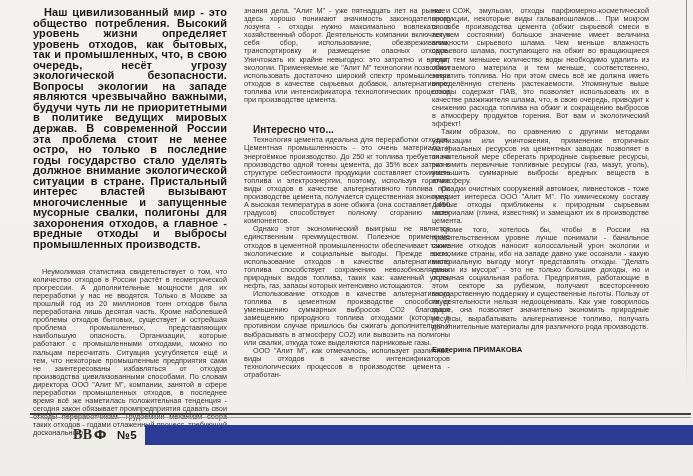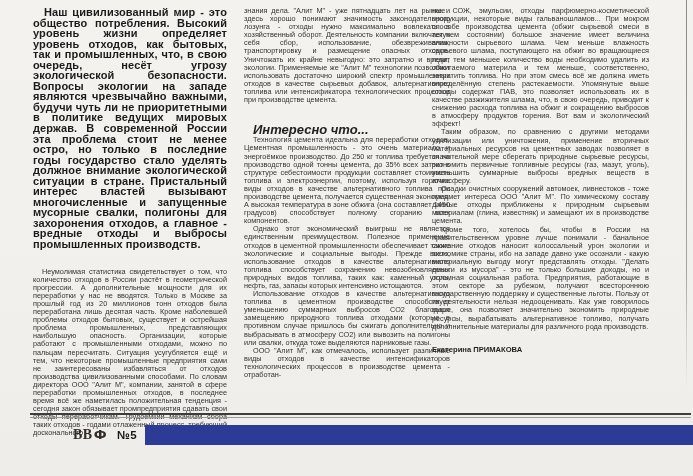--- a/index.html
+++ b/index.html
@@ -30,24 +30,23 @@
   .body-text {
     margin: 0;
     font-size: 7.3px;
     line-height: 8.1px;
     text-align: justify;
     color: #343434;
   }
   .indent { text-indent: 9px; }
   .section-heading {
     margin: 22px 0 2px 0;
-    font-size: 13px;
+    font-size: 10px;
     line-height: 8.2px;
     font-weight: bold;
-    font-style: italic;
     text-indent: 9px;
     color: #222;
   }
   .byline {
     margin-top: 14px;
     padding-right: 14px;
     font-size: 7.6px;
     font-weight: bold;
     text-align: left;
     color: #1f1f1f;

